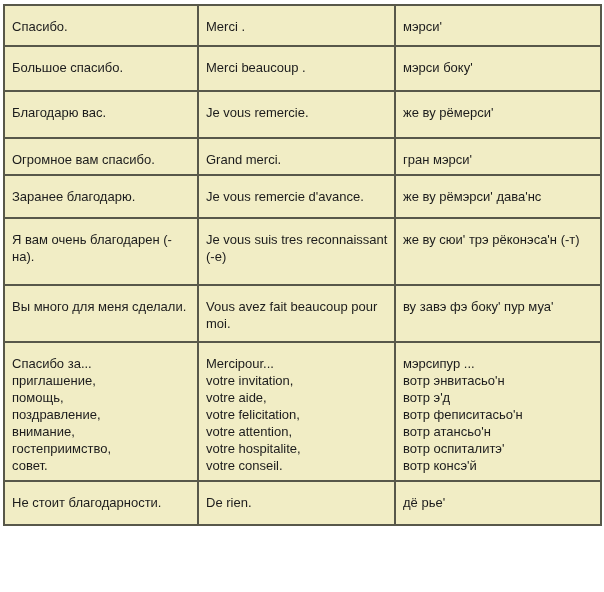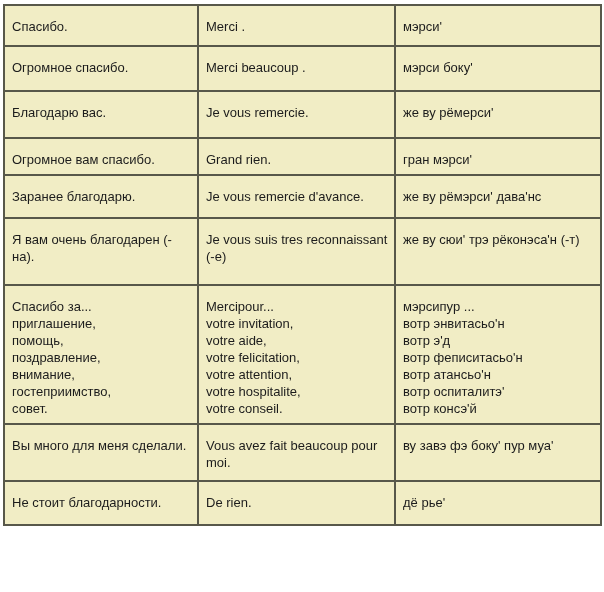--- a/index.html
+++ b/index.html
@@ -49,43 +49,48 @@
       <col class="c2">
       <col class="c3">
     </colgroup>
     <tbody id="tbody">
         <tr style="height: 41px;">
           <td>Спасибо.</td>
           <td>Merci .</td>
           <td>мэрси'</td>
         </tr>
         <tr style="height: 45px;">
-          <td>Огромное спасибо.</td>
+          <td>Большое спасибо.</td>
           <td>Merci beaucoup .</td>
           <td>мэрси боку'</td>
         </tr>
         <tr style="height: 47px;">
           <td>Благодарю вас.</td>
           <td>Je vous remercie.</td>
           <td>же ву рёмерси'</td>
         </tr>
         <tr style="height: 37px;">
           <td>Огромное вам спасибо.</td>
-          <td>Grand rien.</td>
+          <td>Grand merci.</td>
           <td>гран мэрси'</td>
         </tr>
         <tr style="height: 43px; padding-left: 44px;">
           <td>Заранее благодарю.</td>
           <td>Je vous remercie d'avance.</td>
           <td>же ву рёмэрси' дава'нс</td>
         </tr>
         <tr style="height: 67px; margin-top: 13px;">
           <td>Я вам очень благодарен (-на).</td>
           <td>Je vous suis tres reconnaissant (-e)</td>
           <td>же ву сюи' трэ рёконэса'н (-т)</td>
+        </tr>
+        <tr style="height: 57px;">
+          <td>Вы много для меня сделали.</td>
+          <td>Vous avez fait beaucoup pour moi.</td>
+          <td>ву завэ фэ боку' пур муа'</td>
         </tr>
         <tr style="height: 139px;">
           <td>Спасибо за...
 приглашение,
 помощь,
 поздравление,
 внимание,
 гостеприимство,
 совет.</td>
           <td>Mercipour...
@@ -96,25 +101,20 @@
 votre hospitalite,
 votre conseil.</td>
           <td>мэрсипур ...
 вотр энвитасьо'н
 вотр э'д
 вотр феписитасьо'н
 вотр атансьо'н
 вотр оспиталитэ'
 вотр консэ'й</td>
         </tr>
-        <tr style="height: 57px;">
-          <td>Вы много для меня сделали.</td>
-          <td>Vous avez fait beaucoup pour moi.</td>
-          <td>ву завэ фэ боку' пур муа'</td>
-        </tr>
         <tr style="height: 44px;">
           <td>Не стоит благодарности.</td>
           <td>De rien.</td>
           <td>дё рье'</td>
         </tr>
       </tbody>
   </table>
 </div>
 
 </body></html>

